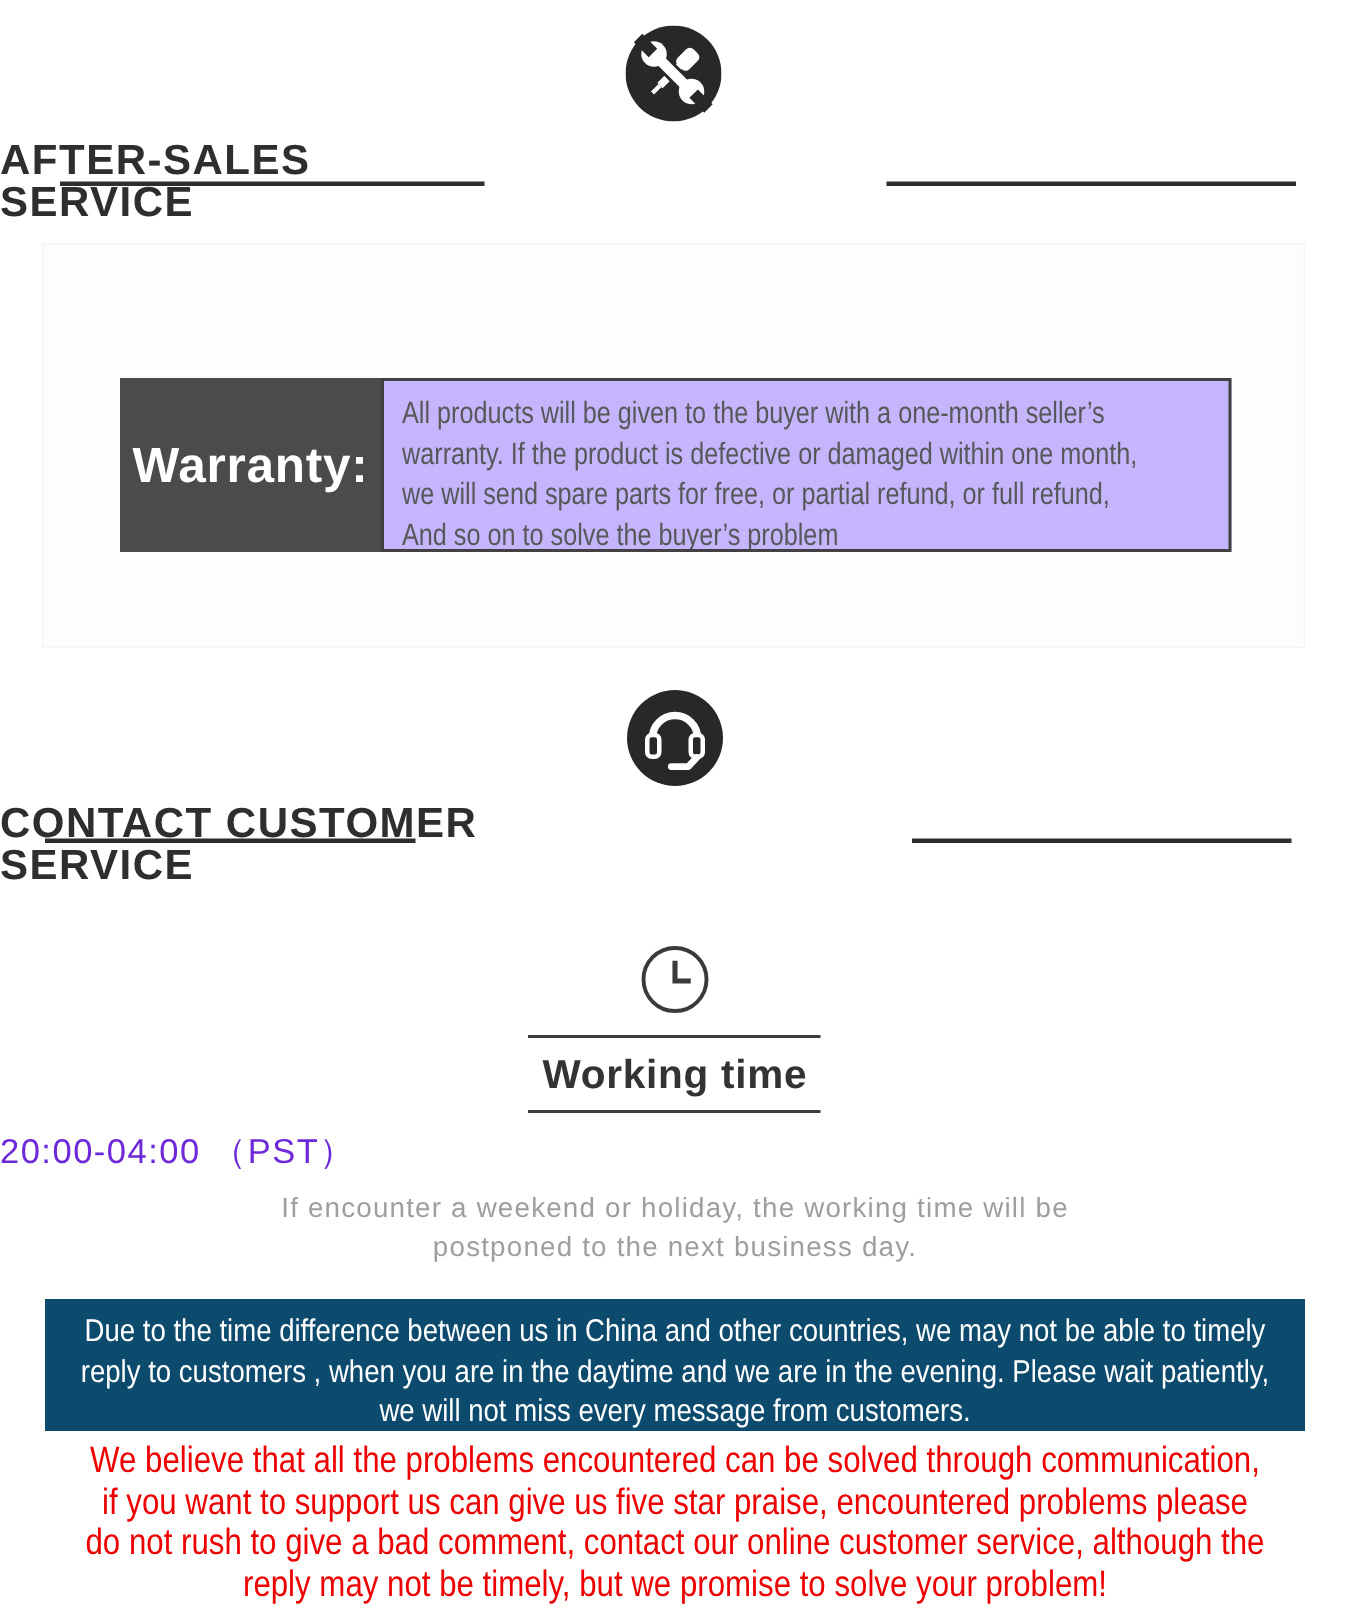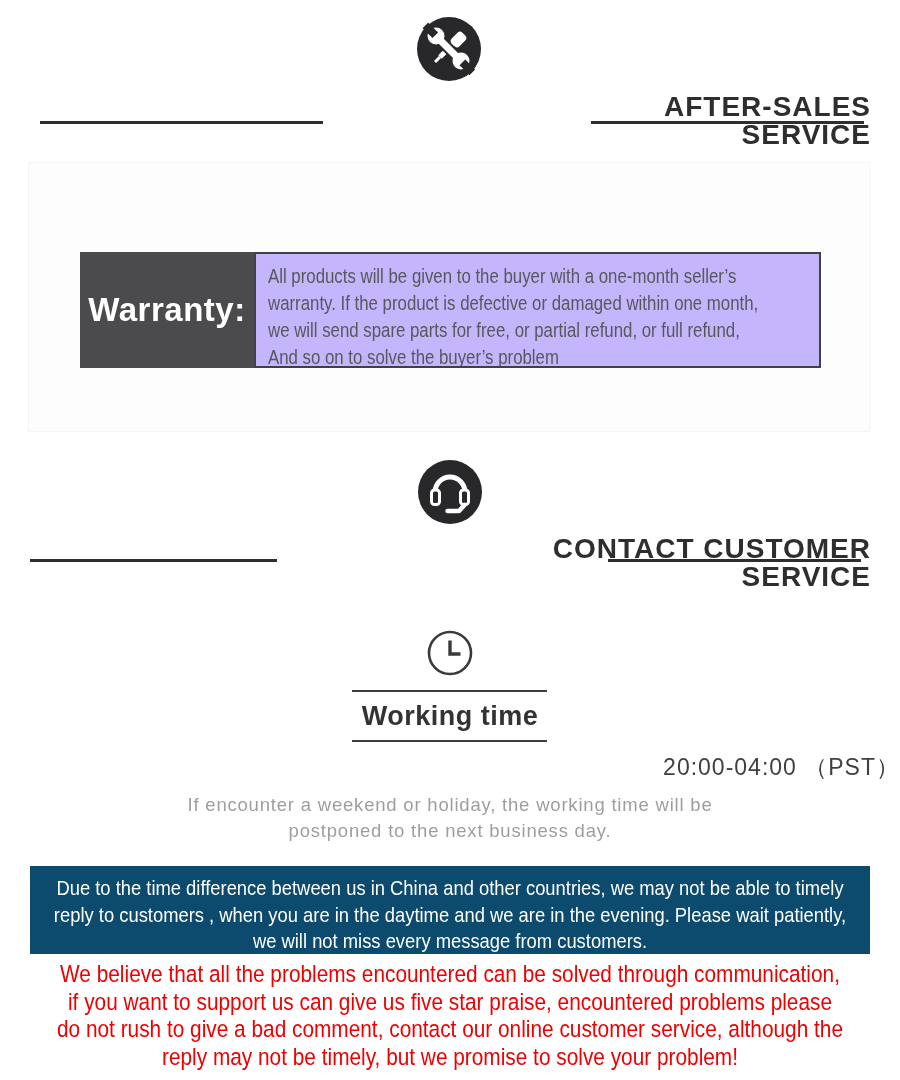--- a/index.html
+++ b/index.html
@@ -7,21 +7,21 @@
     width:900px;height:1080px;background:#ffffff;
     font-family:"Liberation Sans", sans-serif;
     color:#2e2e30;
   }
   .page{position:relative;width:900px;height:1080px;overflow:hidden;background:#fff;}
   .pre{white-space:pre-line;}
 
   
   .icon-circle{position:absolute;}
   .section-title{
-    position:absolute;left:0;width:871px;text-align:right;
+    position:absolute;left:0;width:871px;text-align:left;
     font-weight:bold;font-size:28px;line-height:28px;
     letter-spacing:1px;color:#2e2e30;
   }
   .hline{position:absolute;height:3px;background:#2e2e30;}
 
   
   .faint-panel{
     position:absolute;left:28px;top:162px;width:842px;height:270px;
     background:#fdfdfd;border:1px solid #f5f5f5;box-sizing:border-box;
   }
@@ -44,22 +44,22 @@
     font-size:20.5px;line-height:27px;color:#58585a;
   }
 
   
   .wt-line{position:absolute;left:352px;width:195px;height:2px;background:#3d3d3f;}
   .wt-title{
     position:absolute;left:0;top:701px;width:900px;text-align:center;
     font-size:27px;font-weight:bold;letter-spacing:0.5px;color:#333335;
   }
   .wt-hours{
-    position:absolute;left:0;top:752px;width:900px;text-align:right;
-    font-size:23px;color:#404040;letter-spacing:1px;
+    position:absolute;left:0;top:752px;width:900px;text-align:left;
+    font-size:23px;color:#6d28d9;letter-spacing:1px;
   }
   .wt-note{
     position:absolute;left:0;top:792px;width:900px;text-align:center;
     font-size:18.5px;line-height:26px;color:#9e9e9e;letter-spacing:0.8px;
   }
 
   
   .banner{
     position:absolute;left:30px;top:866px;width:840px;height:88px;
     background:#0c4a6e;box-sizing:border-box;overflow:visible;

